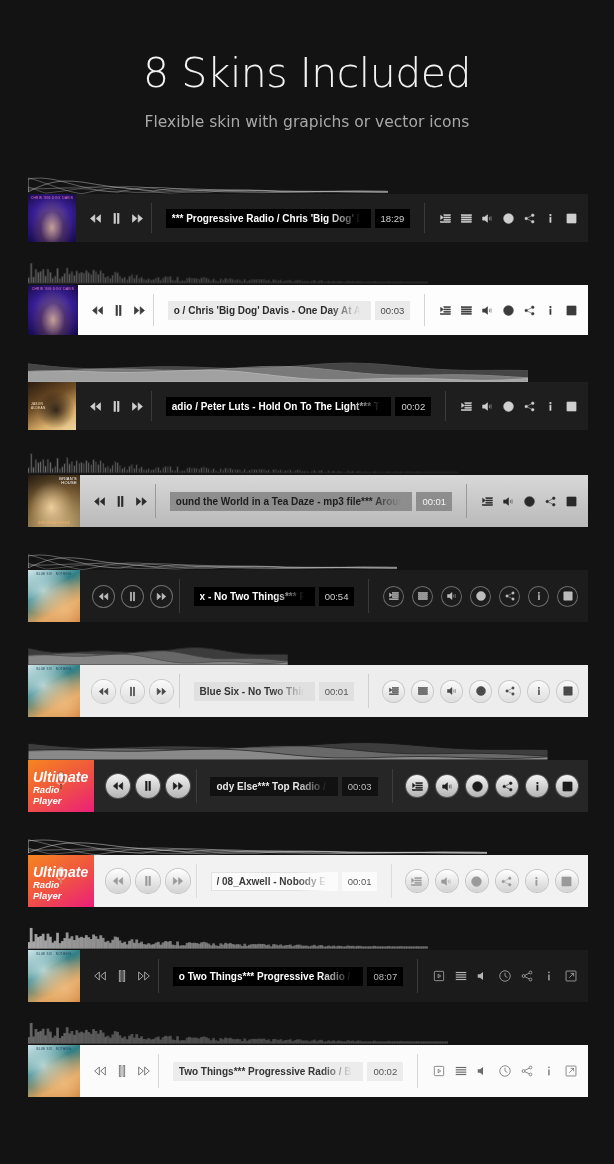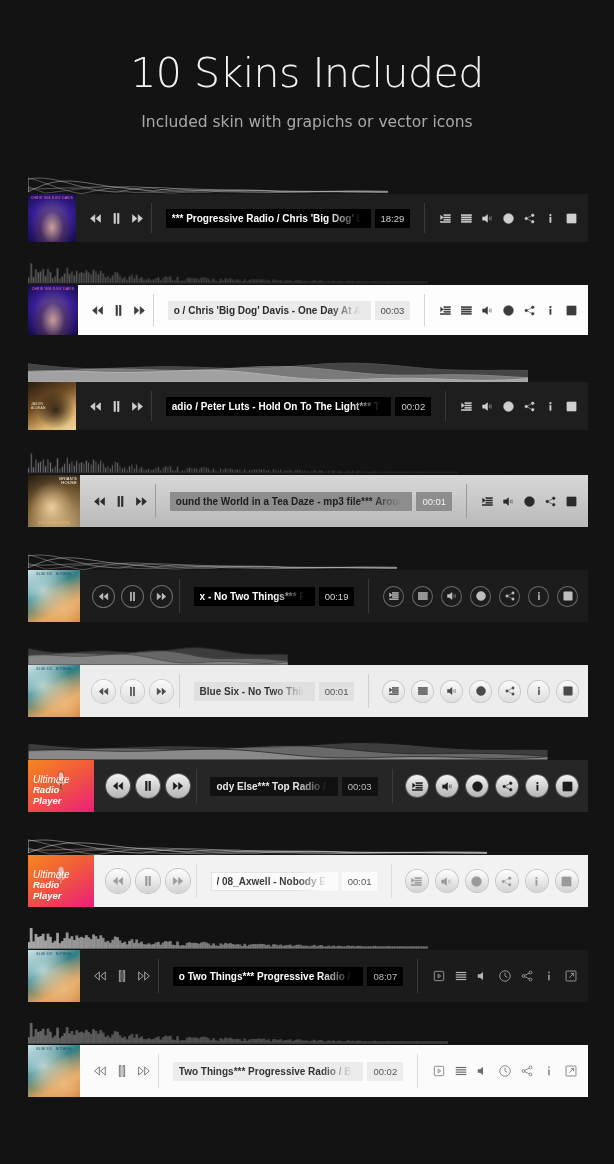--- a/index.html
+++ b/index.html
@@ -47,21 +47,21 @@
   .logo{
     flex:0 0 auto; position:relative; overflow:hidden;
     background:linear-gradient(150deg,#f6861f 0%,#f05a3c 45%,#ec1e79 100%);
     display:flex; flex-direction:column; justify-content:flex-end;
     padding:0 5px 5px 5px; color:#fff;
   }
   .logo .mic{
     position:absolute; left:50%; top:10px; transform:translateX(-50%);
     opacity:.55;
   }
-  .logo .l1{ font-size:10px; font-style:italic; font-weight:400; line-height:1.15; }
+  .logo .l1{ font-size:14px; font-style:italic; font-weight:700; line-height:1.15; }
   .logo .l2{ font-size:9.5px; font-style:italic; font-weight:bold; line-height:1.15; }
 
   .controls{ display:flex; align-items:center; gap:6px; padding-left:12px; }
   .ctrl{ display:flex; align-items:center; justify-content:center; }
   .ctrl svg{ display:block; }
 
   .sep{ width:1px; align-self:stretch; margin:9px 6px; }
 
   .track{
     flex:1 1 auto; display:flex; align-items:center; min-width:0;
@@ -176,22 +176,22 @@
   .t-thinlight .time{ background:#ececec; color:#555; }
   .t-thinlight svg{ fill:none; stroke:#6a6a6a; stroke-width:1.3; }
   .t-thinlight svg.filled{ fill:#6a6a6a; stroke:none; }
 </style>
 </head>
 <body>
 
 <div class="page">
 
   <div class="header">
-    <div class="title">10 Skins Included</div>
-    <div class="subtitle">Included skin with grapichs or vector icons</div>
+    <div class="title">8 Skins Included</div>
+    <div class="subtitle">Flexible skin with grapichs or vector icons</div>
   </div>
 
   <div class="players" id="players">
       <div class="player t-dark" style="position:absolute;left:28px;top:8px;width:560px">
         <div class="viz" style="height:26px;width:360px">
           <svg width="360" height="26" viewBox="0 0 360 26" preserveAspectRatio="none">
             <path d="M0,24 L0,24.0 L3,22.4 L6,21.0 L9,19.6 L12,18.4 L15,17.2 L18,16.2 L21,15.4 L24,14.6 L27,14.1 L30,13.6 L33,13.3 L36,13.1 L39,13.1 L42,13.1 L45,13.2 L48,13.5 L51,13.8 L54,14.1 L57,14.5 L60,15.0 L63,15.5 L66,16.0 L69,16.5 L72,16.9 L75,17.4 L78,17.9 L81,18.3 L84,18.7 L87,19.1 L90,19.5 L93,19.8 L96,20.1 L99,20.4 L102,20.7 L105,21.0 L108,21.3 L111,21.5 L114,21.8 L117,22.1 L120,22.3 L123,22.6 L126,22.9 L129,22.4 L132,22.0 L135,21.6 L138,21.3 L141,21.1 L144,20.9 L147,20.8 L150,20.8 L153,20.7 L156,20.8 L159,20.8 L162,20.9 L165,21.0 L168,21.1 L171,21.2 L174,21.3 L177,21.4 L180,21.5 L183,21.6 L186,21.7 L189,21.8 L192,21.8 L195,21.9 L198,21.9 L201,22.0 L204,22.0 L207,22.0 L210,22.0 L213,22.0 L216,22.0 L219,22.1 L222,22.1 L225,22.2 L228,22.2 L231,22.3 L234,22.4 L237,22.5 L240,22.7 L243,22.8 L246,23.0 L249,23.2 L252,23.4 L255,23.3 L258,23.3 L261,23.3 L264,23.3 L267,23.3 L270,23.3 L273,23.3 L276,23.4 L279,23.4 L282,23.4 L285,23.5 L288,23.5 L291,23.5 L294,23.5 L297,23.5 L300,23.4 L303,23.4 L306,23.3 L309,23.3 L312,23.2 L315,23.2 L318,23.1 L321,23.1 L324,23.0 L327,23.0 L330,22.9 L333,22.9 L336,22.9 L339,22.9 L342,22.9 L345,23.0 L348,23.0 L351,23.1 L354,23.1 L357,23.2 L360,23.3" fill="none" stroke="#b9b9b9" stroke-width="0.7" opacity="0.75"></path>
             <path d="M0,24 L0,11.2 L3,10.7 L6,10.3 L9,10.2 L12,10.1 L15,10.2 L18,10.5 L21,10.8 L24,11.3 L27,11.8 L30,12.5 L33,13.2 L36,14.0 L39,14.7 L42,15.6 L45,16.4 L48,17.2 L51,18.0 L54,18.8 L57,19.5 L60,20.2 L63,20.9 L66,21.4 L69,22.0 L72,22.4 L75,22.9 L78,23.2 L81,23.5 L84,23.8 L87,24.0 L90,24.1 L93,23.5 L96,22.8 L99,22.2 L102,21.6 L105,21.1 L108,20.7 L111,20.3 L114,20.0 L117,19.8 L120,19.6 L123,19.5 L126,19.5 L129,19.5 L132,19.6 L135,19.7 L138,19.9 L141,20.1 L144,20.4 L147,20.6 L150,20.9 L153,21.2 L156,21.4 L159,21.7 L162,21.9 L165,22.2 L168,22.4 L171,22.6 L174,22.7 L177,22.8 L180,23.0 L183,23.0 L186,23.1 L189,23.1 L192,23.2 L195,23.2 L198,23.2 L201,23.2 L204,23.2 L207,23.2 L210,23.3 L213,23.3 L216,23.3 L219,23.1 L222,22.9 L225,22.8 L228,22.7 L231,22.6 L234,22.6 L237,22.6 L240,22.6 L243,22.7 L246,22.7 L249,22.8 L252,22.9 L255,23.0 L258,23.1 L261,23.2 L264,23.3 L267,23.4 L270,23.5 L273,23.6 L276,23.6 L279,23.7 L282,23.7 L285,23.7 L288,23.7 L291,23.7 L294,23.6 L297,23.6 L300,23.6 L303,23.5 L306,23.5 L309,23.4 L312,23.4 L315,23.4 L318,23.3 L321,23.3 L324,23.3 L327,23.3 L330,23.3 L333,23.4 L336,23.4 L339,23.5 L342,23.5 L345,23.6 L348,23.6 L351,23.6 L354,23.7 L357,23.7 L360,23.8" fill="none" stroke="#b9b9b9" stroke-width="0.7" opacity="0.66"></path>
             <path d="M0,24 L0,9.9 L3,10.7 L6,11.5 L9,12.4 L12,13.4 L15,14.5 L18,15.5 L21,16.6 L24,17.7 L27,18.8 L30,19.8 L33,20.8 L36,21.7 L39,22.6 L42,23.4 L45,24.1 L48,24.7 L51,25.3 L54,25.6 L57,25.0 L60,24.4 L63,23.7 L66,23.1 L69,22.5 L72,21.9 L75,21.3 L78,20.8 L81,20.3 L84,19.9 L87,19.5 L90,19.2 L93,19.0 L96,18.8 L99,18.7 L102,18.7 L105,18.7 L108,18.8 L111,19.0 L114,19.2 L117,19.5 L120,19.8 L123,20.1 L126,20.5 L129,20.9 L132,21.3 L135,21.7 L138,22.0 L141,22.4 L144,22.7 L147,23.1 L150,23.3 L153,23.6 L156,23.8 L159,24.0 L162,24.1 L165,24.2 L168,24.3 L171,24.3 L174,24.3 L177,24.3 L180,24.2 L183,23.9 L186,23.6 L189,23.4 L192,23.1 L195,22.9 L198,22.7 L201,22.5 L204,22.4 L207,22.3 L210,22.2 L213,22.2 L216,22.2 L219,22.2 L222,22.3 L225,22.4 L228,22.5 L231,22.6 L234,22.8 L237,22.9 L240,23.1 L243,23.3 L246,23.4 L249,23.5 L252,23.7 L255,23.8 L258,23.9 L261,24.0 L264,24.0 L267,24.1 L270,24.1 L273,24.1 L276,24.1 L279,24.1 L282,24.0 L285,24.0 L288,23.9 L291,23.9 L294,23.8 L297,23.7 L300,23.7 L303,23.6 L306,23.6 L309,23.5 L312,23.4 L315,23.4 L318,23.3 L321,23.3 L324,23.3 L327,23.3 L330,23.4 L333,23.4 L336,23.5 L339,23.5 L342,23.6 L345,23.7 L348,23.8 L351,23.9 L354,23.9 L357,24.0 L360,24.1" fill="none" stroke="#b9b9b9" stroke-width="0.7" opacity="0.5700000000000001"></path>
             <path d="M0,24 L0,18.7 L3,19.9 L6,21.0 L9,22.2 L12,23.3 L15,24.3 L18,25.1 L21,24.7 L24,24.4 L27,24.0 L30,23.6 L33,23.3 L36,22.9 L39,22.4 L42,22.0 L45,21.6 L48,21.2 L51,20.8 L54,20.4 L57,20.0 L60,19.6 L63,19.3 L66,19.1 L69,18.8 L72,18.7 L75,18.6 L78,18.5 L81,18.5 L84,18.6 L87,18.8 L90,19.0 L93,19.2 L96,19.5 L99,19.9 L102,20.3 L105,20.7 L108,21.1 L111,21.6 L114,22.0 L117,22.5 L120,22.9 L123,23.3 L126,23.7 L129,24.1 L132,24.4 L135,24.7 L138,24.9 L141,25.1 L144,25.1 L147,24.9 L150,24.7 L153,24.5 L156,24.2 L159,24.0 L162,23.7 L165,23.5 L168,23.2 L171,23.0 L174,22.8 L177,22.6 L180,22.4 L183,22.2 L186,22.1 L189,22.1 L192,22.0 L195,22.0 L198,22.1 L201,22.1 L204,22.2 L207,22.3 L210,22.5 L213,22.7 L216,22.8 L219,23.0 L222,23.2 L225,23.4 L228,23.6 L231,23.8 L234,23.9 L237,24.1 L240,24.2 L243,24.3 L246,24.4 L249,24.4 L252,24.5 L255,24.5 L258,24.5 L261,24.4 L264,24.4 L267,24.3 L270,24.2 L273,24.1 L276,24.0 L279,23.8 L282,23.7 L285,23.6 L288,23.5 L291,23.4 L294,23.3 L297,23.2 L300,23.2 L303,23.2 L306,23.2 L309,23.2 L312,23.3 L315,23.3 L318,23.4 L321,23.5 L324,23.6 L327,23.7 L330,23.7 L333,23.8 L336,23.9 L339,24.0 L342,24.1 L345,24.2 L348,24.2 L351,24.3 L354,24.3 L357,24.3 L360,24.3" fill="none" stroke="#b9b9b9" stroke-width="0.7" opacity="0.48"></path>
@@ -1004,21 +1004,21 @@
                 </svg>
               </span>
             </div>
           </div>
           <div class="sep"></div>
           <div class="track">
             <div class="titlebox">
               <span class="txt">x - No Two Things***   Progressive Radio / Blue Six</span>
               <span class="fade"></span>
             </div>
-            <div class="time">00:19</div>
+            <div class="time">00:54</div>
           </div>
           <div class="sep"></div>
           <div class="tools">
             <div>
               <span class="tool circ" style="width:21px;height:21px">
                 <svg class="" width="12" height="12" viewBox="0 0 24 24">
                   <path d="M3 6 L8 10 L3 14 Z"></path>
                   <rect x="9" y="5" width="12" height="1.8"></rect>
                   <rect x="9" y="9.2" width="12" height="1.8"></rect>
                   <rect x="9" y="13.4" width="12" height="1.8"></rect>

